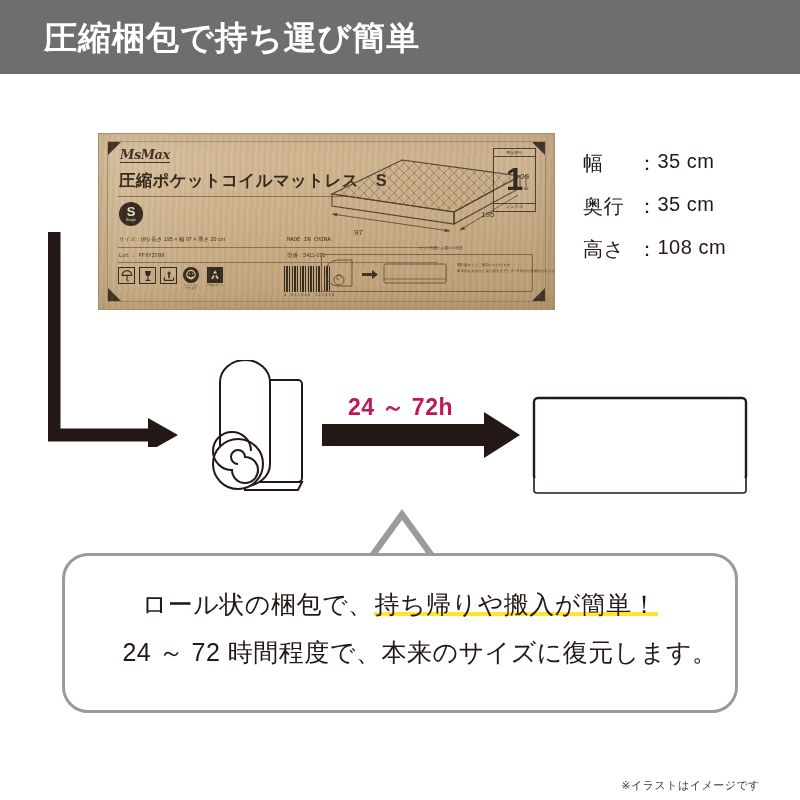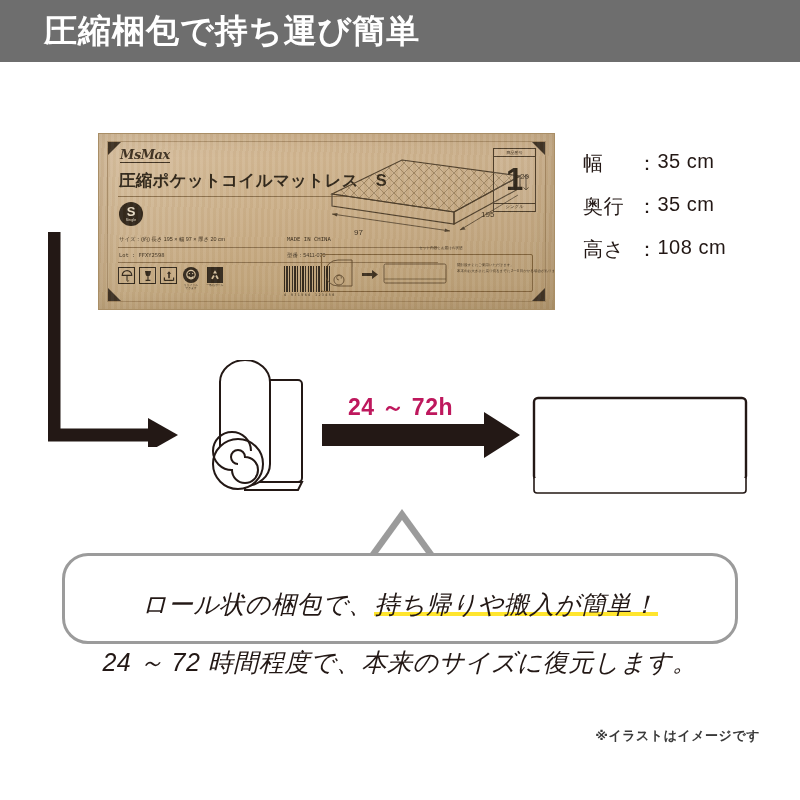--- a/index.html
+++ b/index.html
@@ -16,25 +16,24 @@
     font-family: "Liberation Sans", "DejaVu Sans", sans-serif;
     color: #231815;
   }
 
   
   .header-bar {
     position: absolute;
     left: 0;
     top: 0;
     width: 800px;
-    height: 62px;
+    height: 74px;
     background: #6e6e6e;
     display: flex;
     align-items: center;
-    font-family: Liberation Serif, serif;
   }
   .header-title {
     margin-left: 44px;
     color: #ffffff;
     font-size: 33px;
     font-weight: bold;
     letter-spacing: 1px;
     line-height: 1;
   }
 
@@ -311,26 +310,25 @@
     white-space: nowrap;
   }
 
   .roll-art { position: absolute; left: 190px; top: 360px; }
   .flat-art { position: absolute; left: 530px; top: 382px; }
 
   
   .bubble {
     position: absolute;
     left: 62px; top: 553px;
-    width: 676px; height: 91px;
+    width: 676px; height: 160px;
     border: 3px solid #9b9b9b;
     border-radius: 26px;
     background: #ffffff;
     box-sizing: border-box;
-    font-style: italic;
   }
   .bubble-pointer-outer {
     position: absolute;
     left: 368px; top: 509px;
     width: 0; height: 0;
     border-left: 34px solid transparent;
     border-right: 34px solid transparent;
     border-bottom: 47px solid #9b9b9b;
   }
   .bubble-pointer-inner {
@@ -344,32 +342,32 @@
   .bubble-line {
     position: absolute;
     width: 100%;
     text-align: center;
     font-size: 25px;
     color: #231815;
     letter-spacing: 0.5px;
     white-space: nowrap;
   }
   .bubble-line-1 { top: 32px; }
-  .bubble-line-2 { top: 90px; }
+  .bubble-line-2 { top: 80px; margin-left: 20px; }
   .hl {
     background-image: linear-gradient(transparent 78%, #ffe52e 78%, #ffe52e 94%, transparent 94%);
     padding: 0 1px;
   }
 
   
   .footnote {
     position: absolute;
-    right: 40px; top: 727px;
-    font-size: 13px;
-    font-weight: bold;
+    right: 40px; top: 778px;
+    font-size: 11px;
+    font-weight: normal;
     color: #3a3a3a;
     letter-spacing: 0.5px;
   }
 </style>
 </head>
 <body>
 
 <div class="header-bar">
   <div class="header-title">圧縮梱包で持ち運び簡単</div>
 </div>

